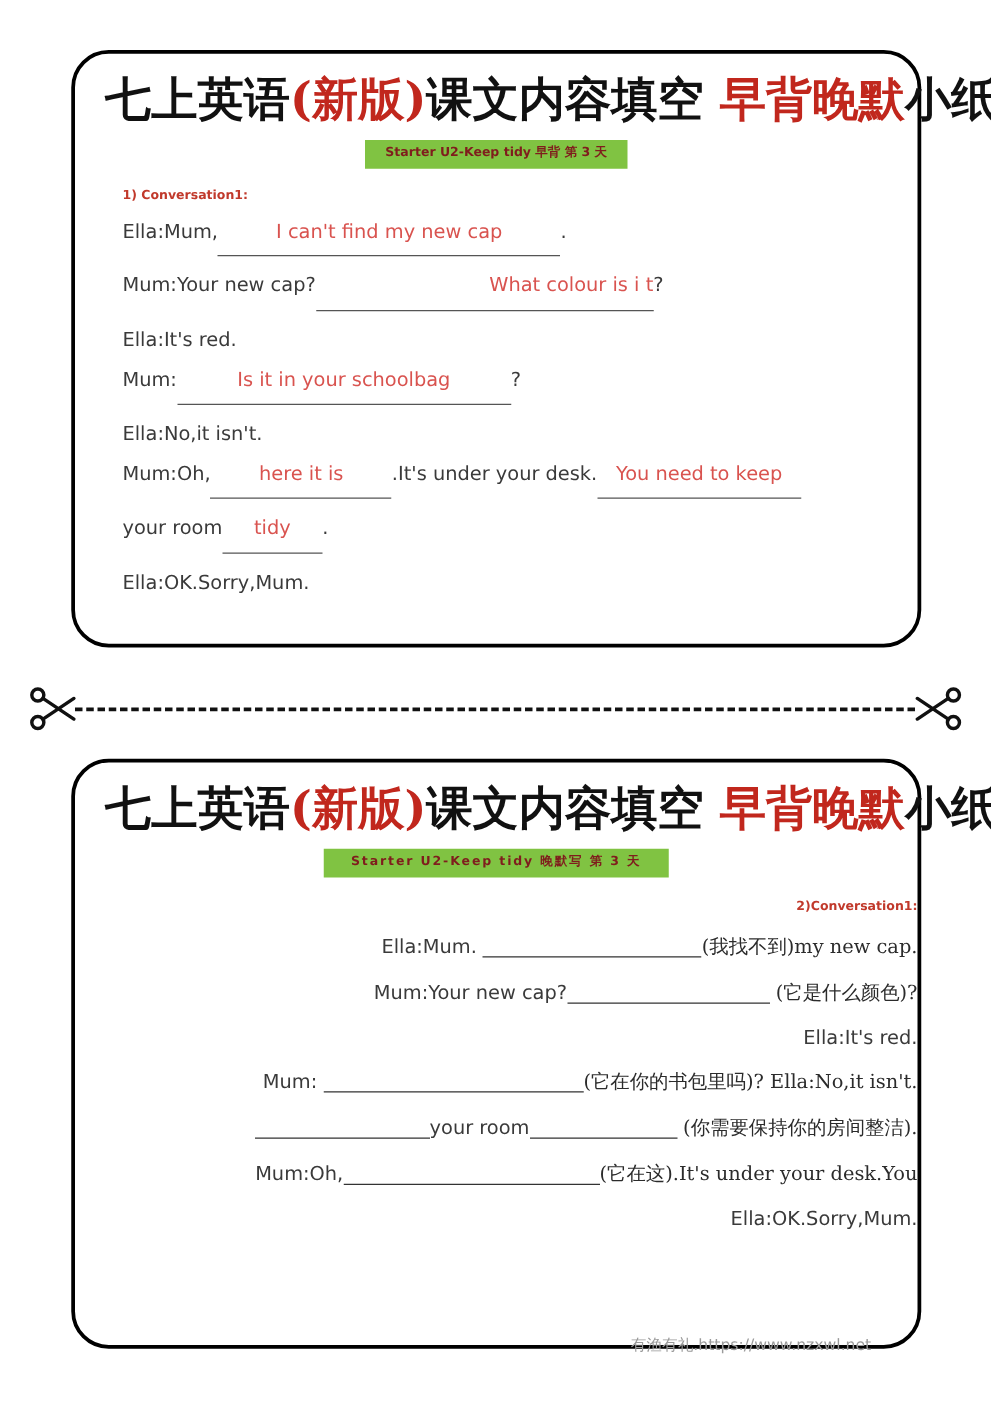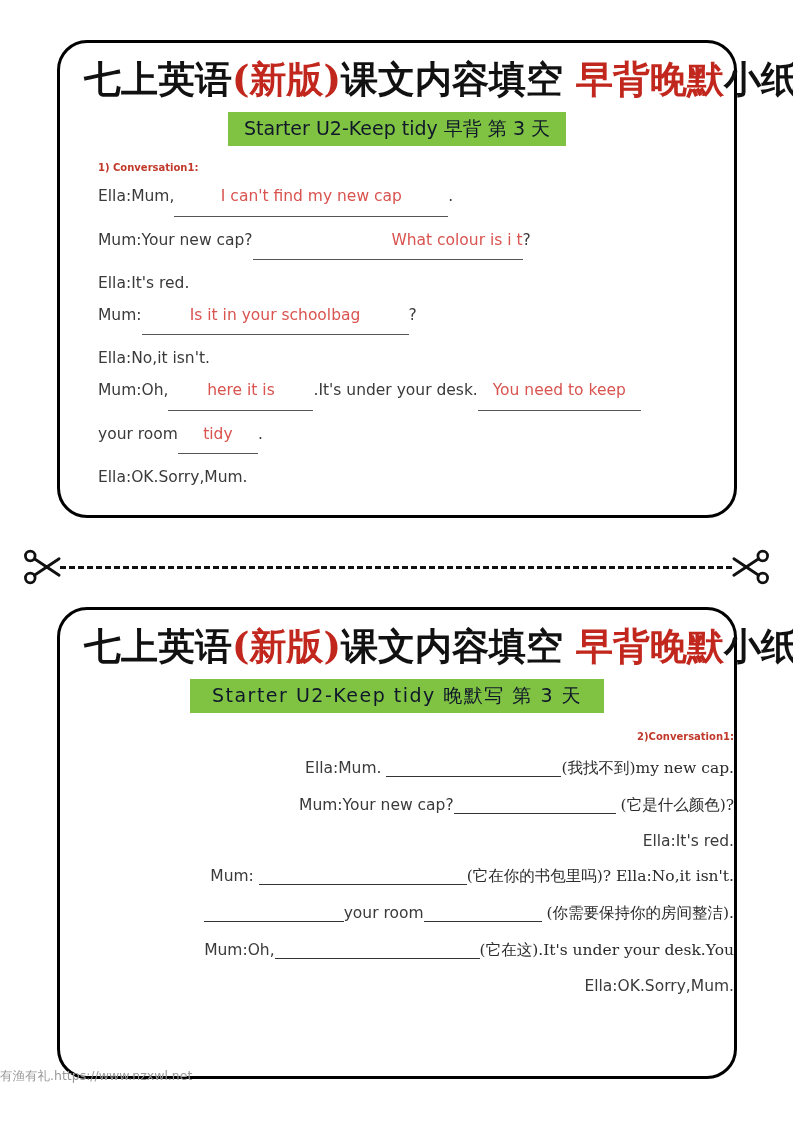--- a/index.html
+++ b/index.html
@@ -56,24 +56,24 @@
   }
 
   
   .banner-wrap {
     text-align: center;
     margin-top: 12px;
   }
   .banner {
     display: inline-block;
     background: #80c342;
-    color: #0f172a;
-    font-family: "DejaVu Sans", sans-serif;
-    font-size: 19px;
-    font-weight: normal;
+    color: #7f1d1d;
+    font-family: "DejaVu Sans", sans-serif;
+    font-size: 10px;
+    font-weight: bold;
     padding: 5px 16px 6px 16px;
     line-height: 1.25;
     white-space: nowrap;
   }
   #banner-2 .banner {
     letter-spacing: 1.5px;
     padding: 5px 22px 6px 22px;
   }
 
   
@@ -144,24 +144,25 @@
   }
   #scissors-left  { left: 22px; }
   #scissors-right { right: 22px; transform: scaleX(-1); }
 
   
   .watermark {
     position: absolute;
     left: 0;
     top: 1068px;
     width: 667px;
-    text-align: left;
+    text-align: right;
     font-family: "DejaVu Sans", sans-serif;
     font-size: 12.5px;
     color: #9a9a9a;
+    padding-left: 30px;
   }
 </style>
 </head>
 <body>
 
 <div class="page">
 
   <div class="card" id="card-1">
 
     <div class="card-title">

